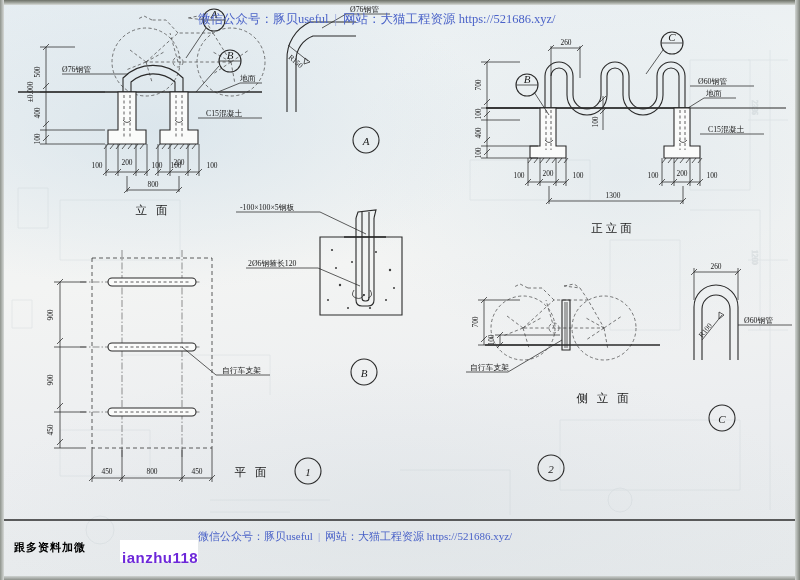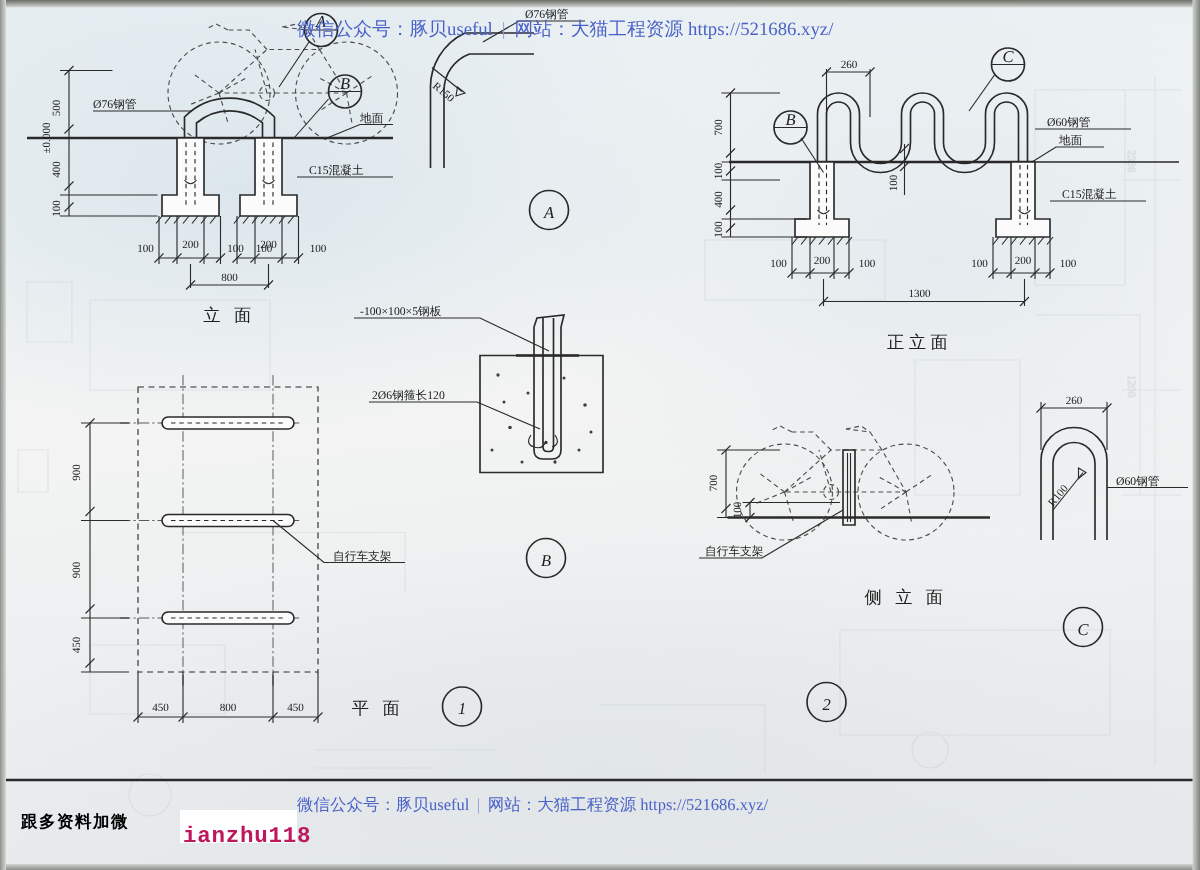--- a/index.html
+++ b/index.html
@@ -62,22 +62,22 @@
   #wmTop .sep{color:#8c9ad6;margin:0 6px;}
   #wmBottomBlue{left:186px;top:529px;font-size:11px;}
   #wmBottomBlue .sep{color:#8c9ad6;margin:0 5px;}
   #wmRed{
     position:absolute;left:14px;top:540px;color:#000000;
     font-size:11px;font-weight:bold;font-family:"Liberation Sans", sans-serif;
     letter-spacing:1px;
   }
   #wmRedBox{position:absolute;left:120px;top:540px;width:78px;height:22px;background:#fff;}
   #wmRedId{
-    position:absolute;left:122px;top:549px;color:#be185d;font-size:15px;
-    font-family:Liberation Mono, monospace;font-weight:bold;letter-spacing:.5px;text-align:center;
+    position:absolute;left:122px;top:549px;color:#6d28d9;font-size:15px;
+    font-family:Liberation Sans, sans-serif;font-weight:bold;letter-spacing:.5px;text-align:center;
   }
 
   
   #footer{position:absolute;left:0;top:520px;width:800px;height:60px;}
 </style>
 </head>
 <body>
 
 <div id="page">
   <div id="paper"></div>

